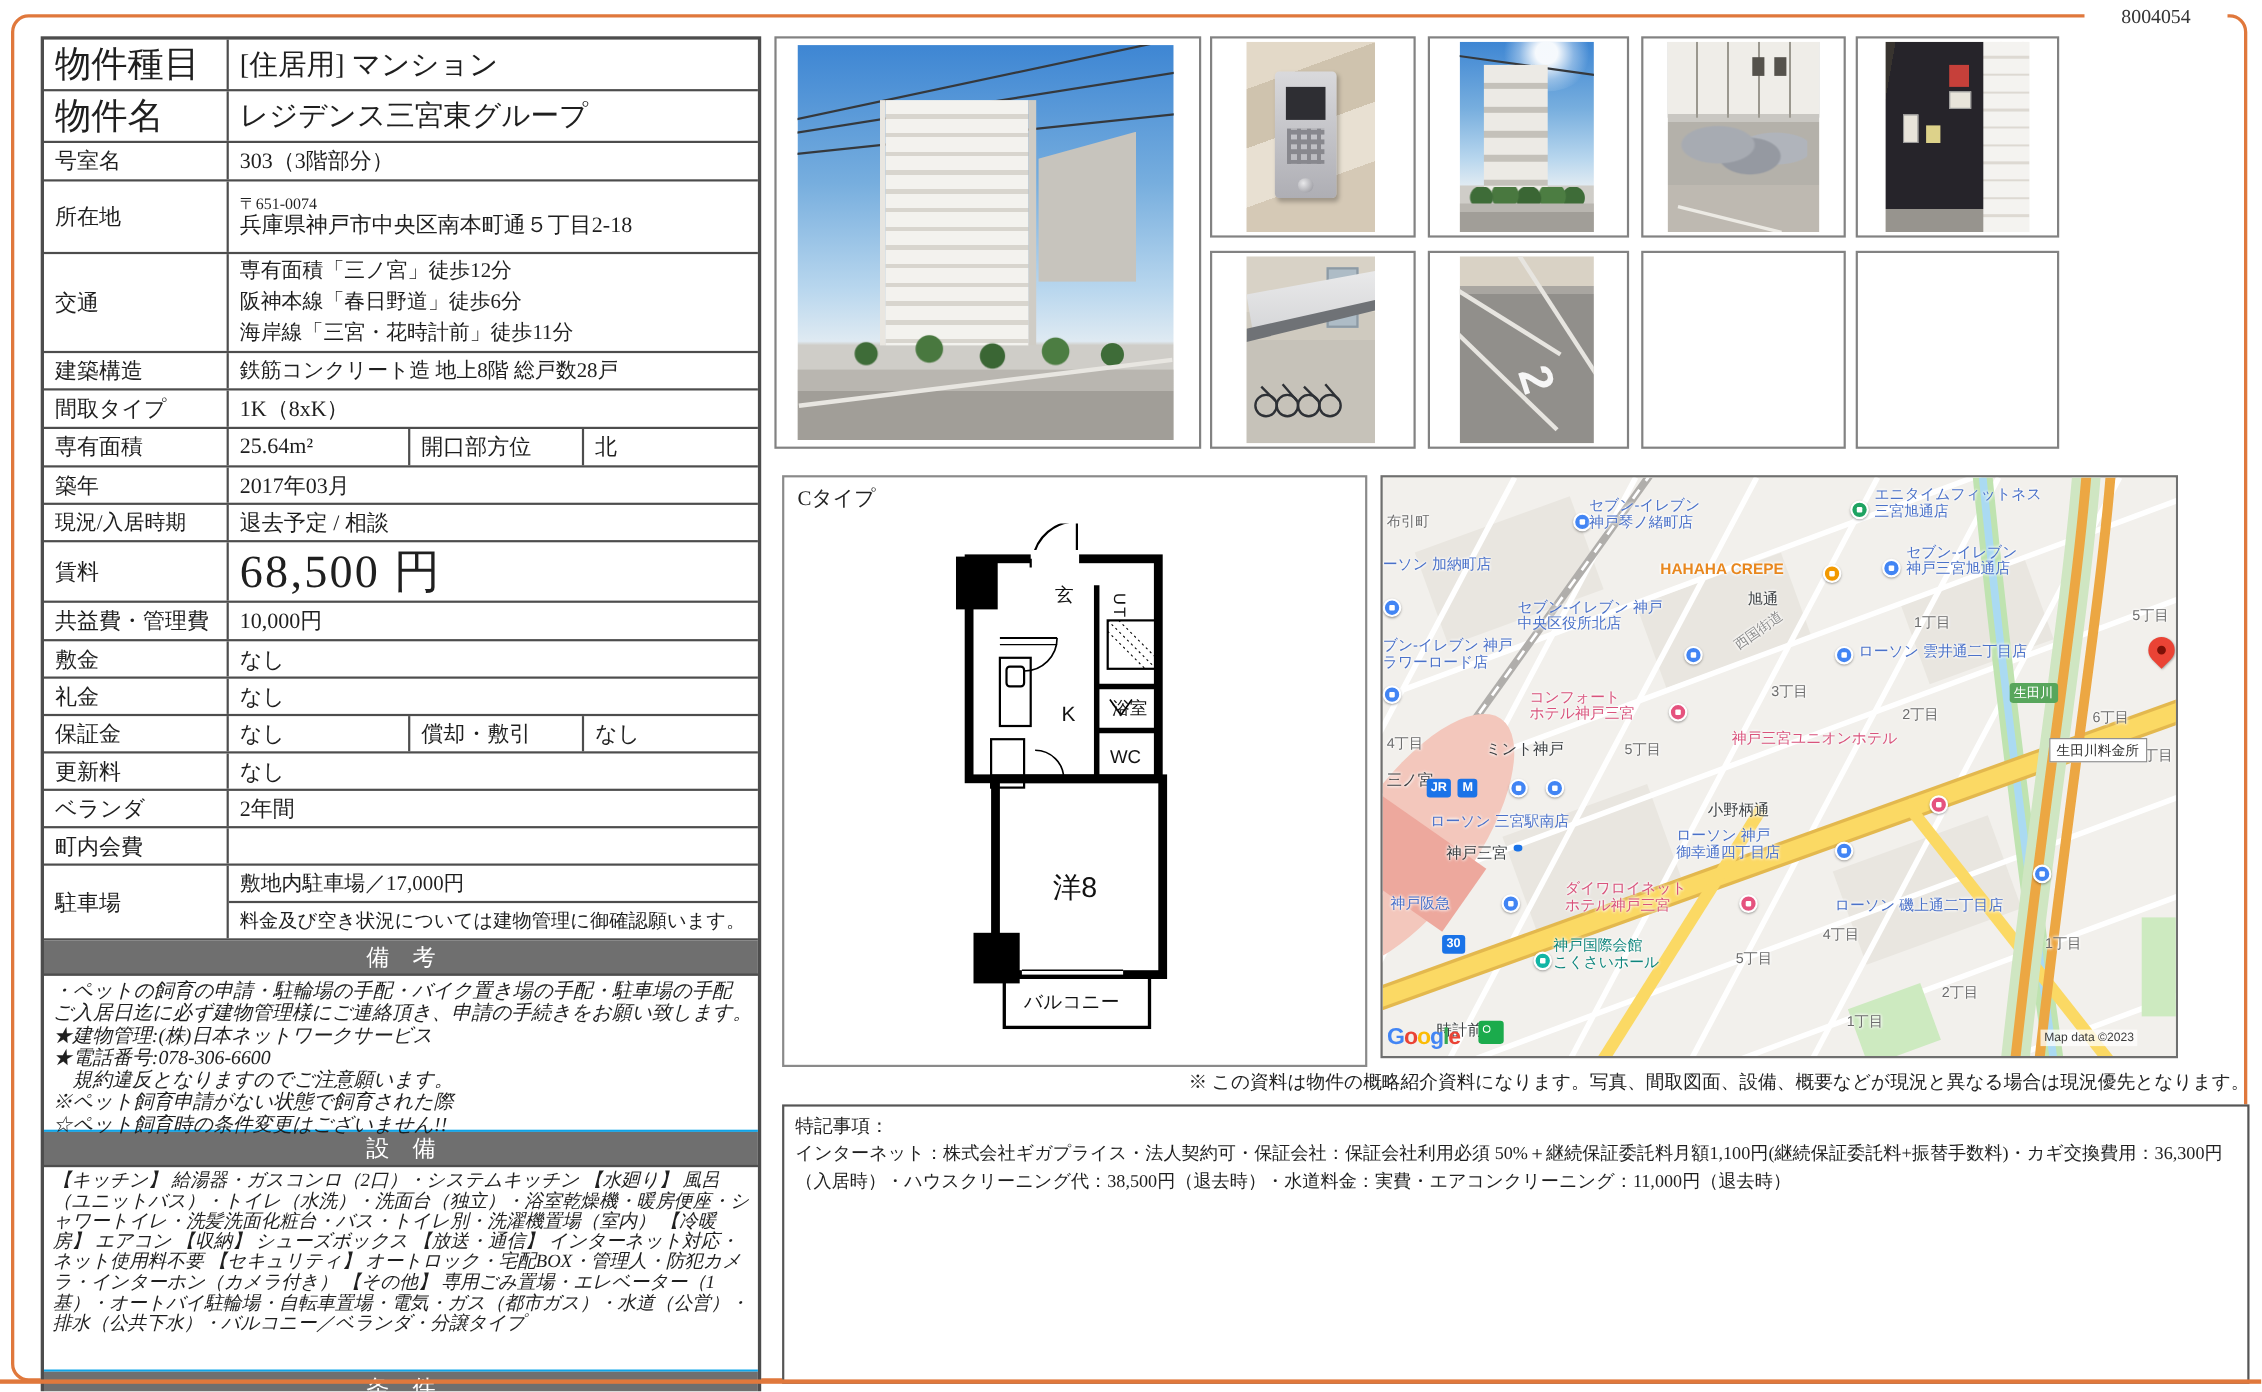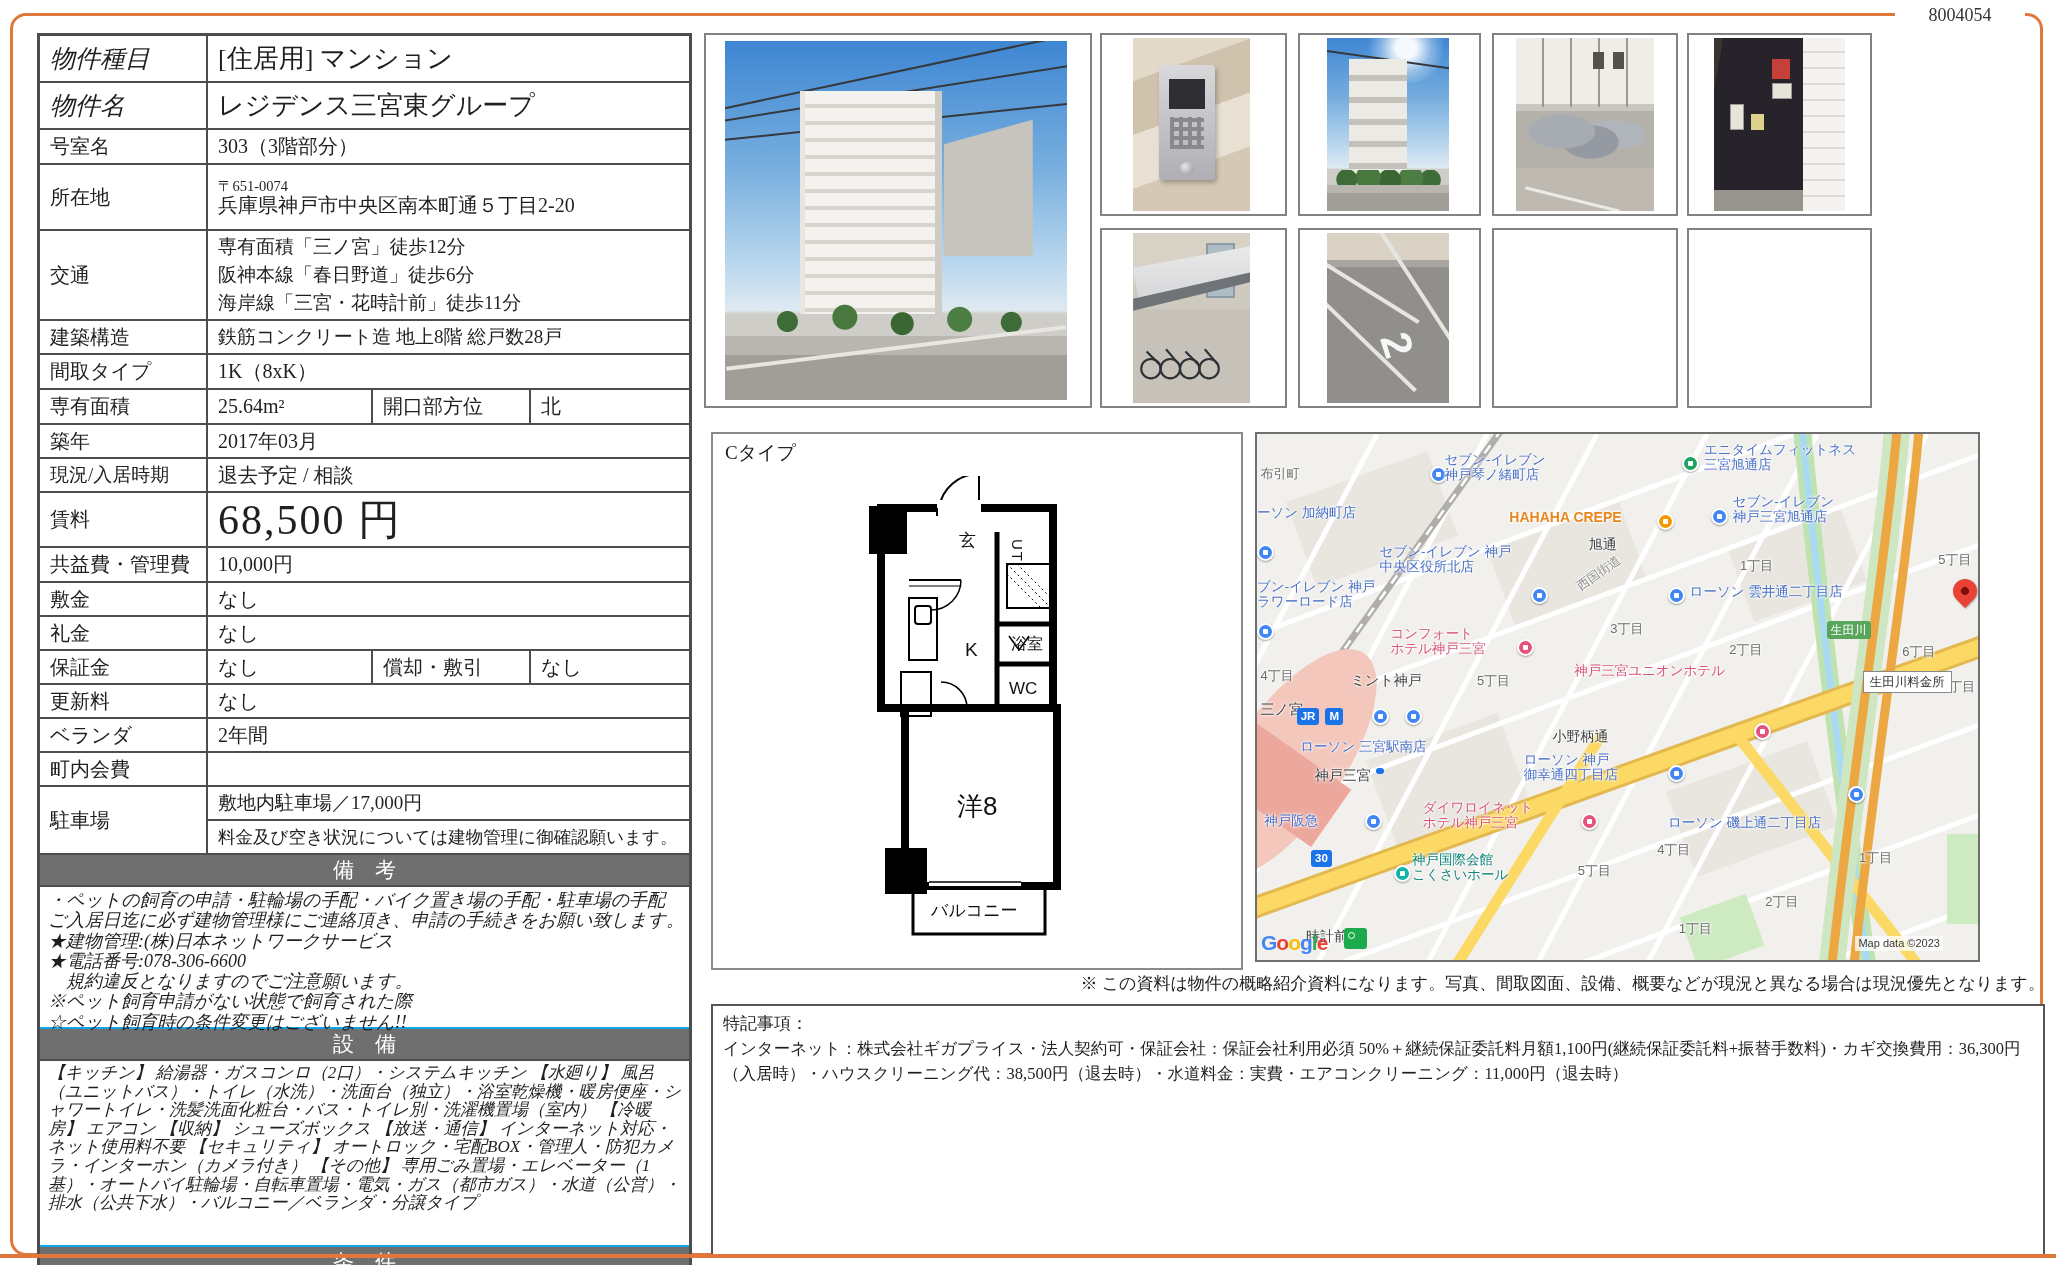--- a/index.html
+++ b/index.html
@@ -12,21 +12,21 @@
          display:flex;align-items:center;justify-content:center;z-index:5;}
   .docnum{font-size:18px;color:#333;}
   .bottom-line{position:absolute;left:0;top:1254px;width:2056px;height:4px;background:#E0783C;z-index:9;}
 
   
   .ptable{position:absolute;left:37px;top:33px;width:655px;border:3px solid #4d4d4d;box-sizing:border-box;background:#fff;z-index:2;}
   .prow{display:flex;border-bottom:2px solid #4d4d4d;box-sizing:border-box;align-items:stretch;}
   .prow:last-child{border-bottom:none;}
   .pcell{box-sizing:border-box;display:flex;flex-direction:column;justify-content:center;padding:2px 10px;overflow:hidden;}
   .plabel{width:168px;border-right:2px solid #4d4d4d;flex:none;font-size:20px;}
-  .plabel.big{font-size:25px;font-style:italic;}
+  .plabel.big{font-size:33px;}
   .pval{flex:1;font-size:20px;}
   .pval.big{font-size:26px;}
   .plabel2{width:160px;border-left:2px solid #4d4d4d;border-right:2px solid #4d4d4d;flex:none;font-size:20px;}
   .pval2{width:160px;flex:none;font-size:20px;}
   .postal{font-size:14.5px;line-height:16px;}
   .addr{font-size:20px;line-height:23px;}
   .acc-line{font-size:19px;line-height:28px;}
   .rent-val{font-size:42px;letter-spacing:2px;}
   .park-val{display:flex;flex-direction:column;padding:0;justify-content:stretch;}
   .park-sub{flex:1;display:flex;align-items:center;padding:0 10px;font-size:19px;box-sizing:border-box;}
@@ -162,21 +162,21 @@
 
     <div class="prow" style="height:35px">
       <div class="pcell plabel">号室名</div>
       <div class="pcell pval">303（3階部分）</div>
     </div>
 
     <div class="prow" style="height:66px">
       <div class="pcell plabel">所在地</div>
       <div class="pcell pval">
         <span class="postal">〒651-0074</span>
-        <span class="addr">兵庫県神戸市中央区南本町通５丁目2-20</span>
+        <span class="addr">兵庫県神戸市中央区南本町通５丁目2-18</span>
       </div>
     </div>
 
     <div class="prow" style="height:90px">
       <div class="pcell plabel">交通</div>
       <div class="pcell pval" id="access-lines">
           <div class="acc-line">専有面積「三ノ宮」徒歩12分</div>
           <div class="acc-line">阪神本線「春日野道」徒歩6分</div>
           <div class="acc-line">海岸線「三宮・花時計前」徒歩11分</div>
         </div>

